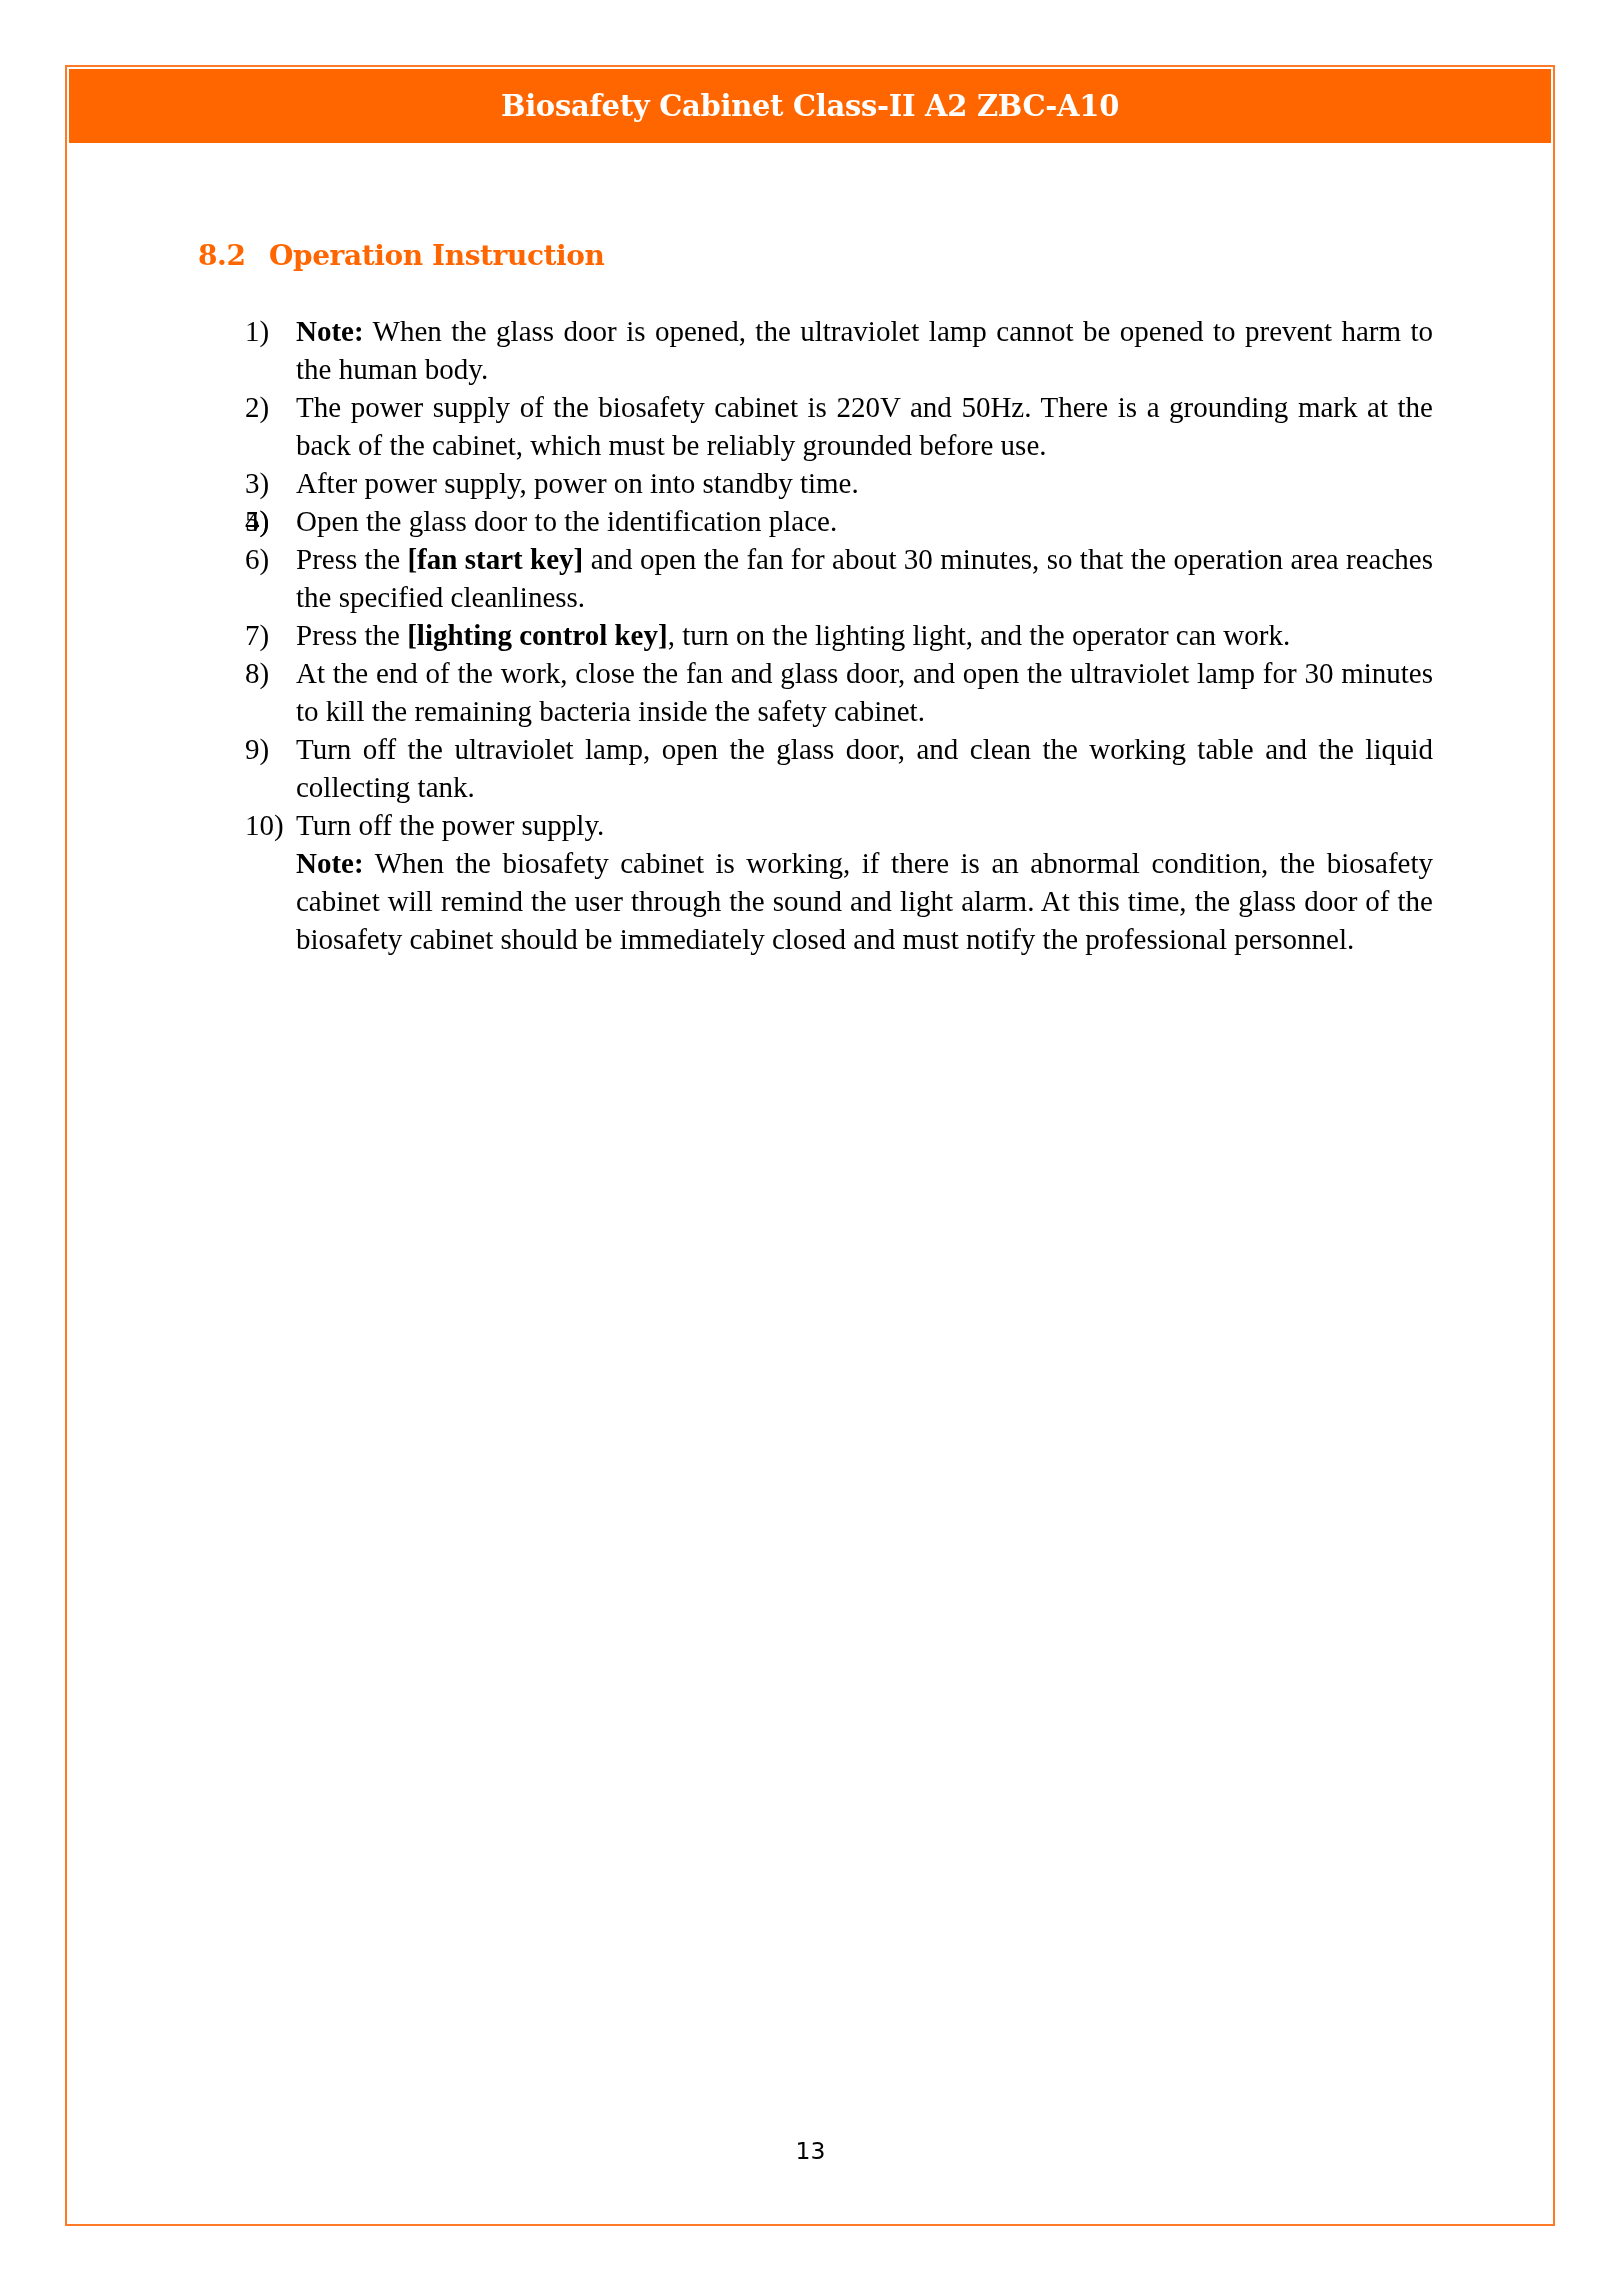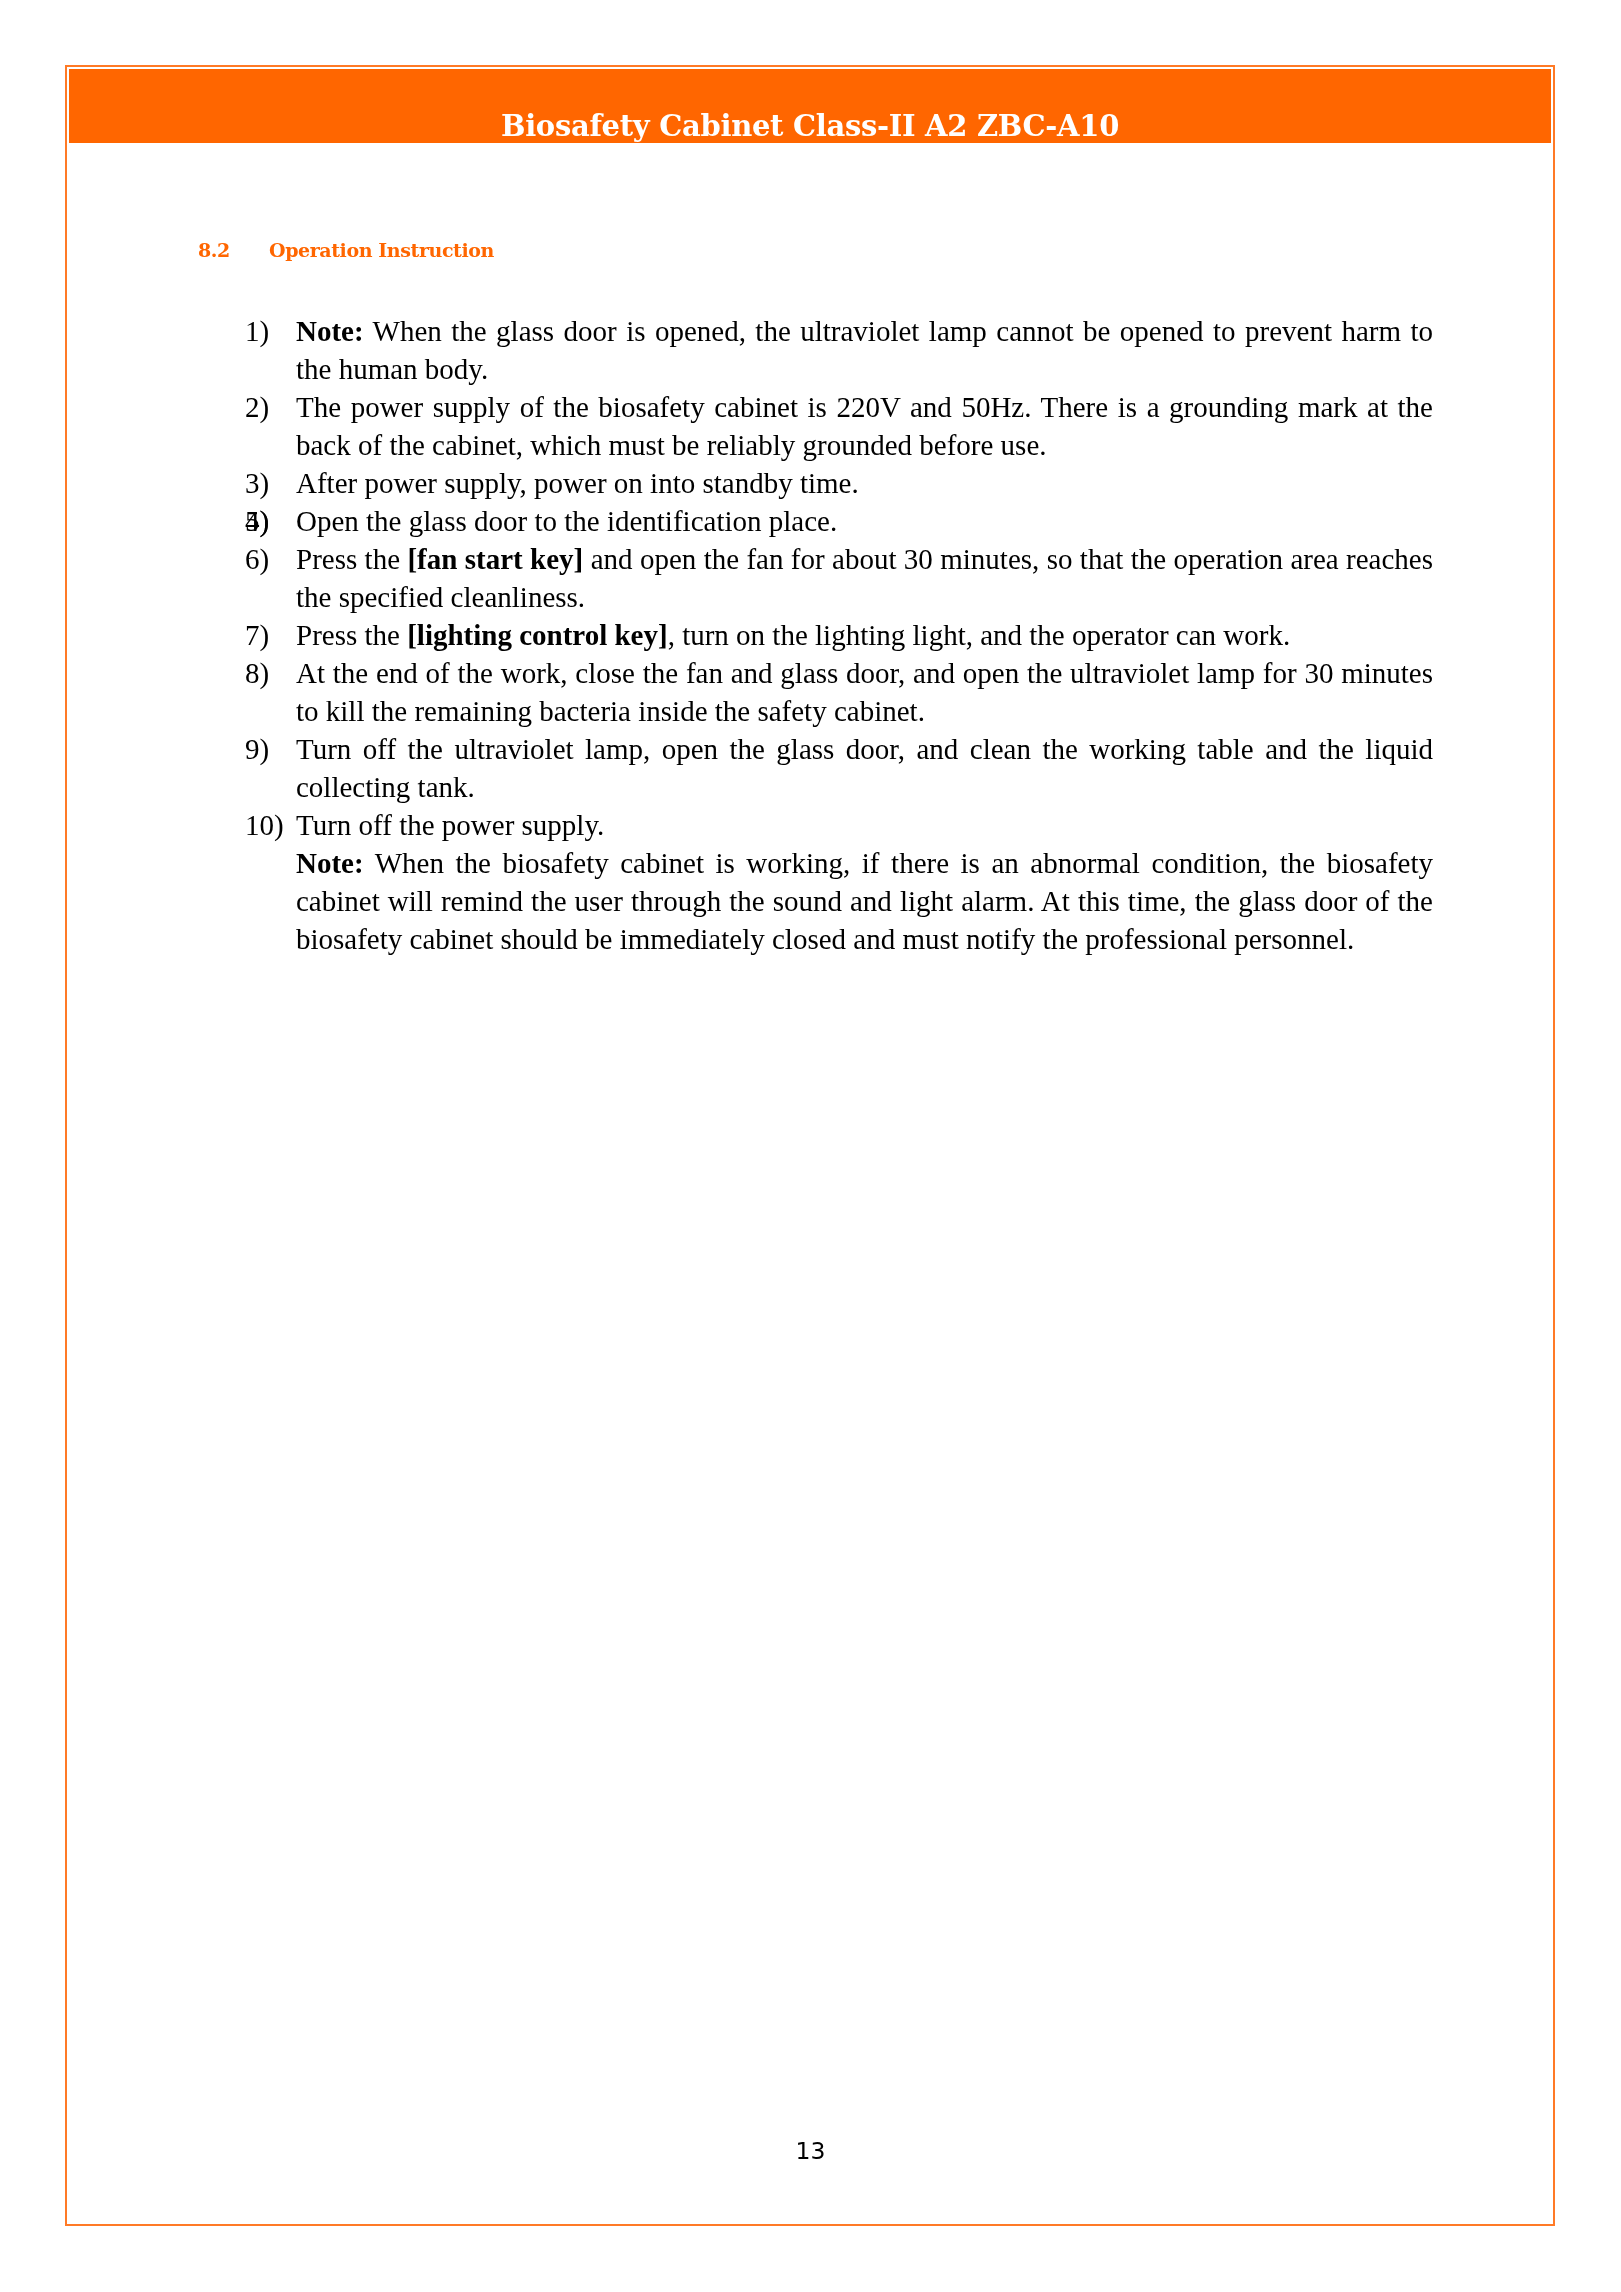--- a/index.html
+++ b/index.html
@@ -29,38 +29,38 @@
       left: 67px;
       top: 67px;
       width: 1486px;
       height: 76px;
       background: #ff6600;
       border-top: 2px solid #ffffff;
       border-left: 2px solid #ffffff;
       border-right: 2px solid #ffffff;
       box-sizing: border-box;
       display: flex;
-      align-items: flex-end;
+      align-items: center;
       justify-content: center;
     }
     .header-title {
       color: #ffffff;
       font-family: "DejaVu Serif", "Liberation Serif", serif;
       font-weight: bold;
       font-size: 29px;
       letter-spacing: -0.3px;
       white-space: nowrap;
     }
     .section-heading {
       position: absolute;
       left: 198px;
       top: 239px;
       color: #ff6600;
       font-weight: bold;
-      font-size: 19px;
+      font-size: 28px;
       white-space: nowrap;
       font-family: "DejaVu Serif", "Liberation Serif", serif;
       letter-spacing: -0.4px;
     }
     .section-heading .num {
       display: inline-block;
       width: 71px;
     }
     .steps {
       position: absolute;

